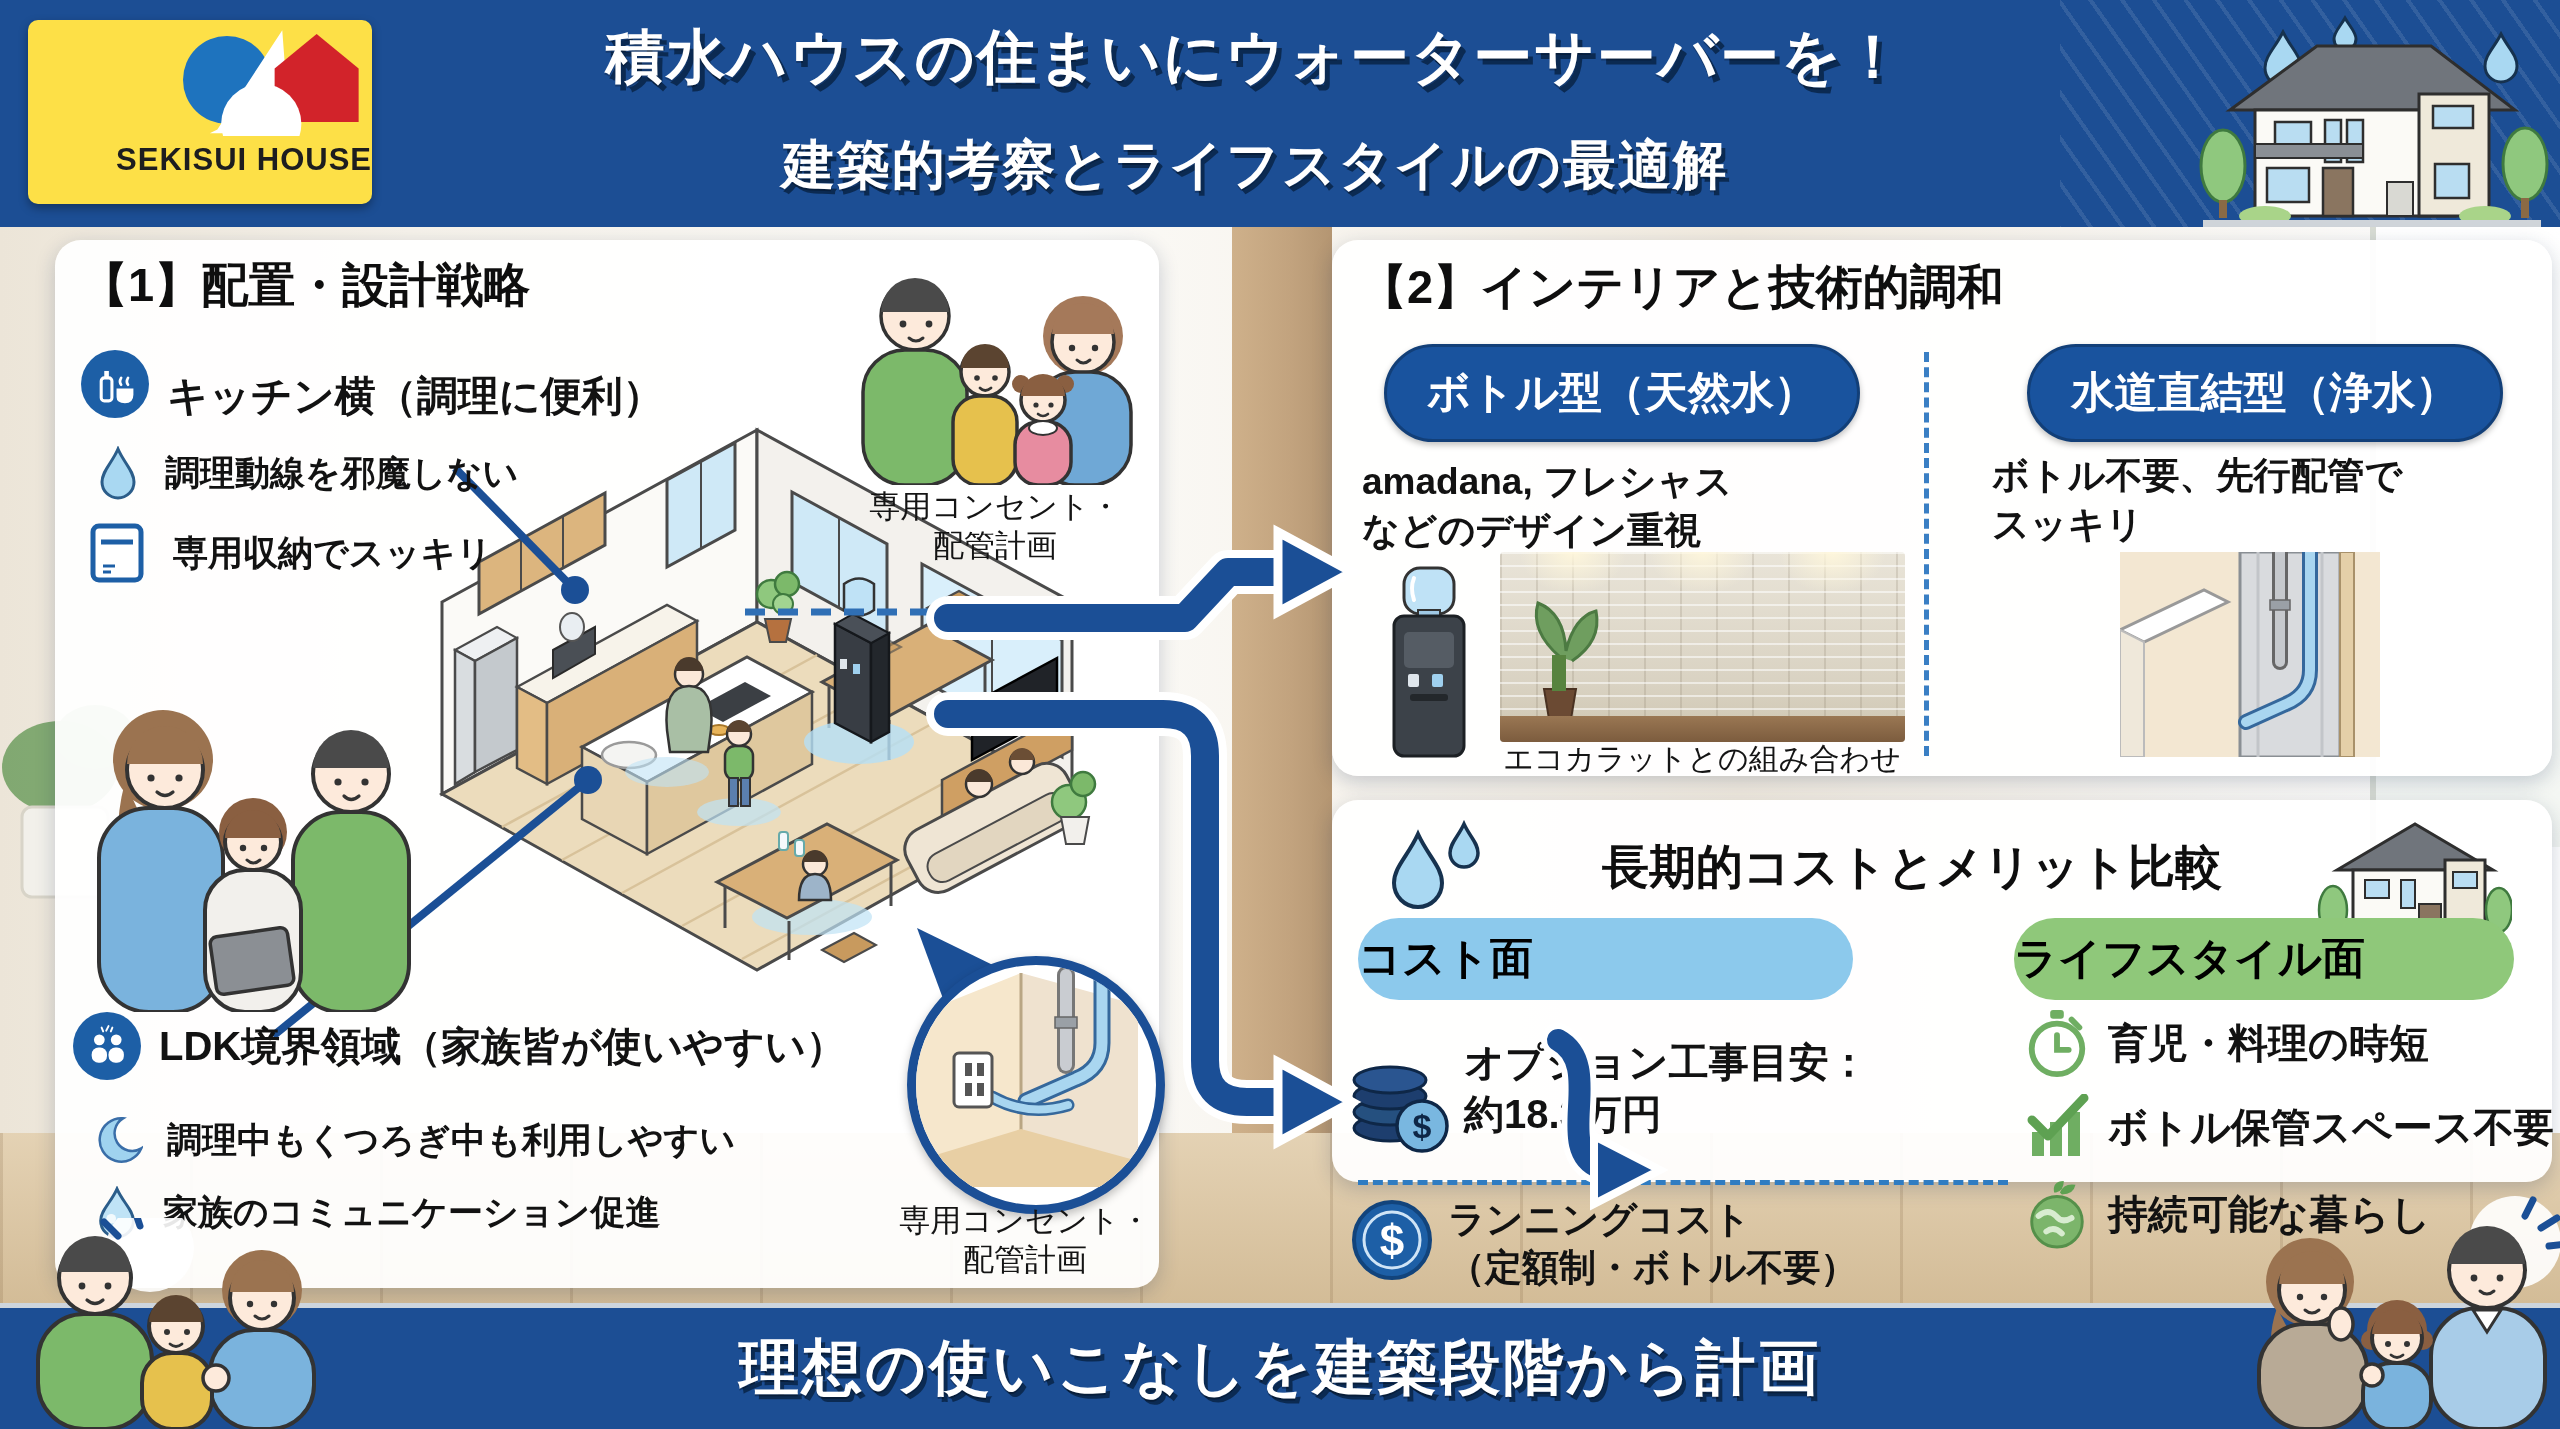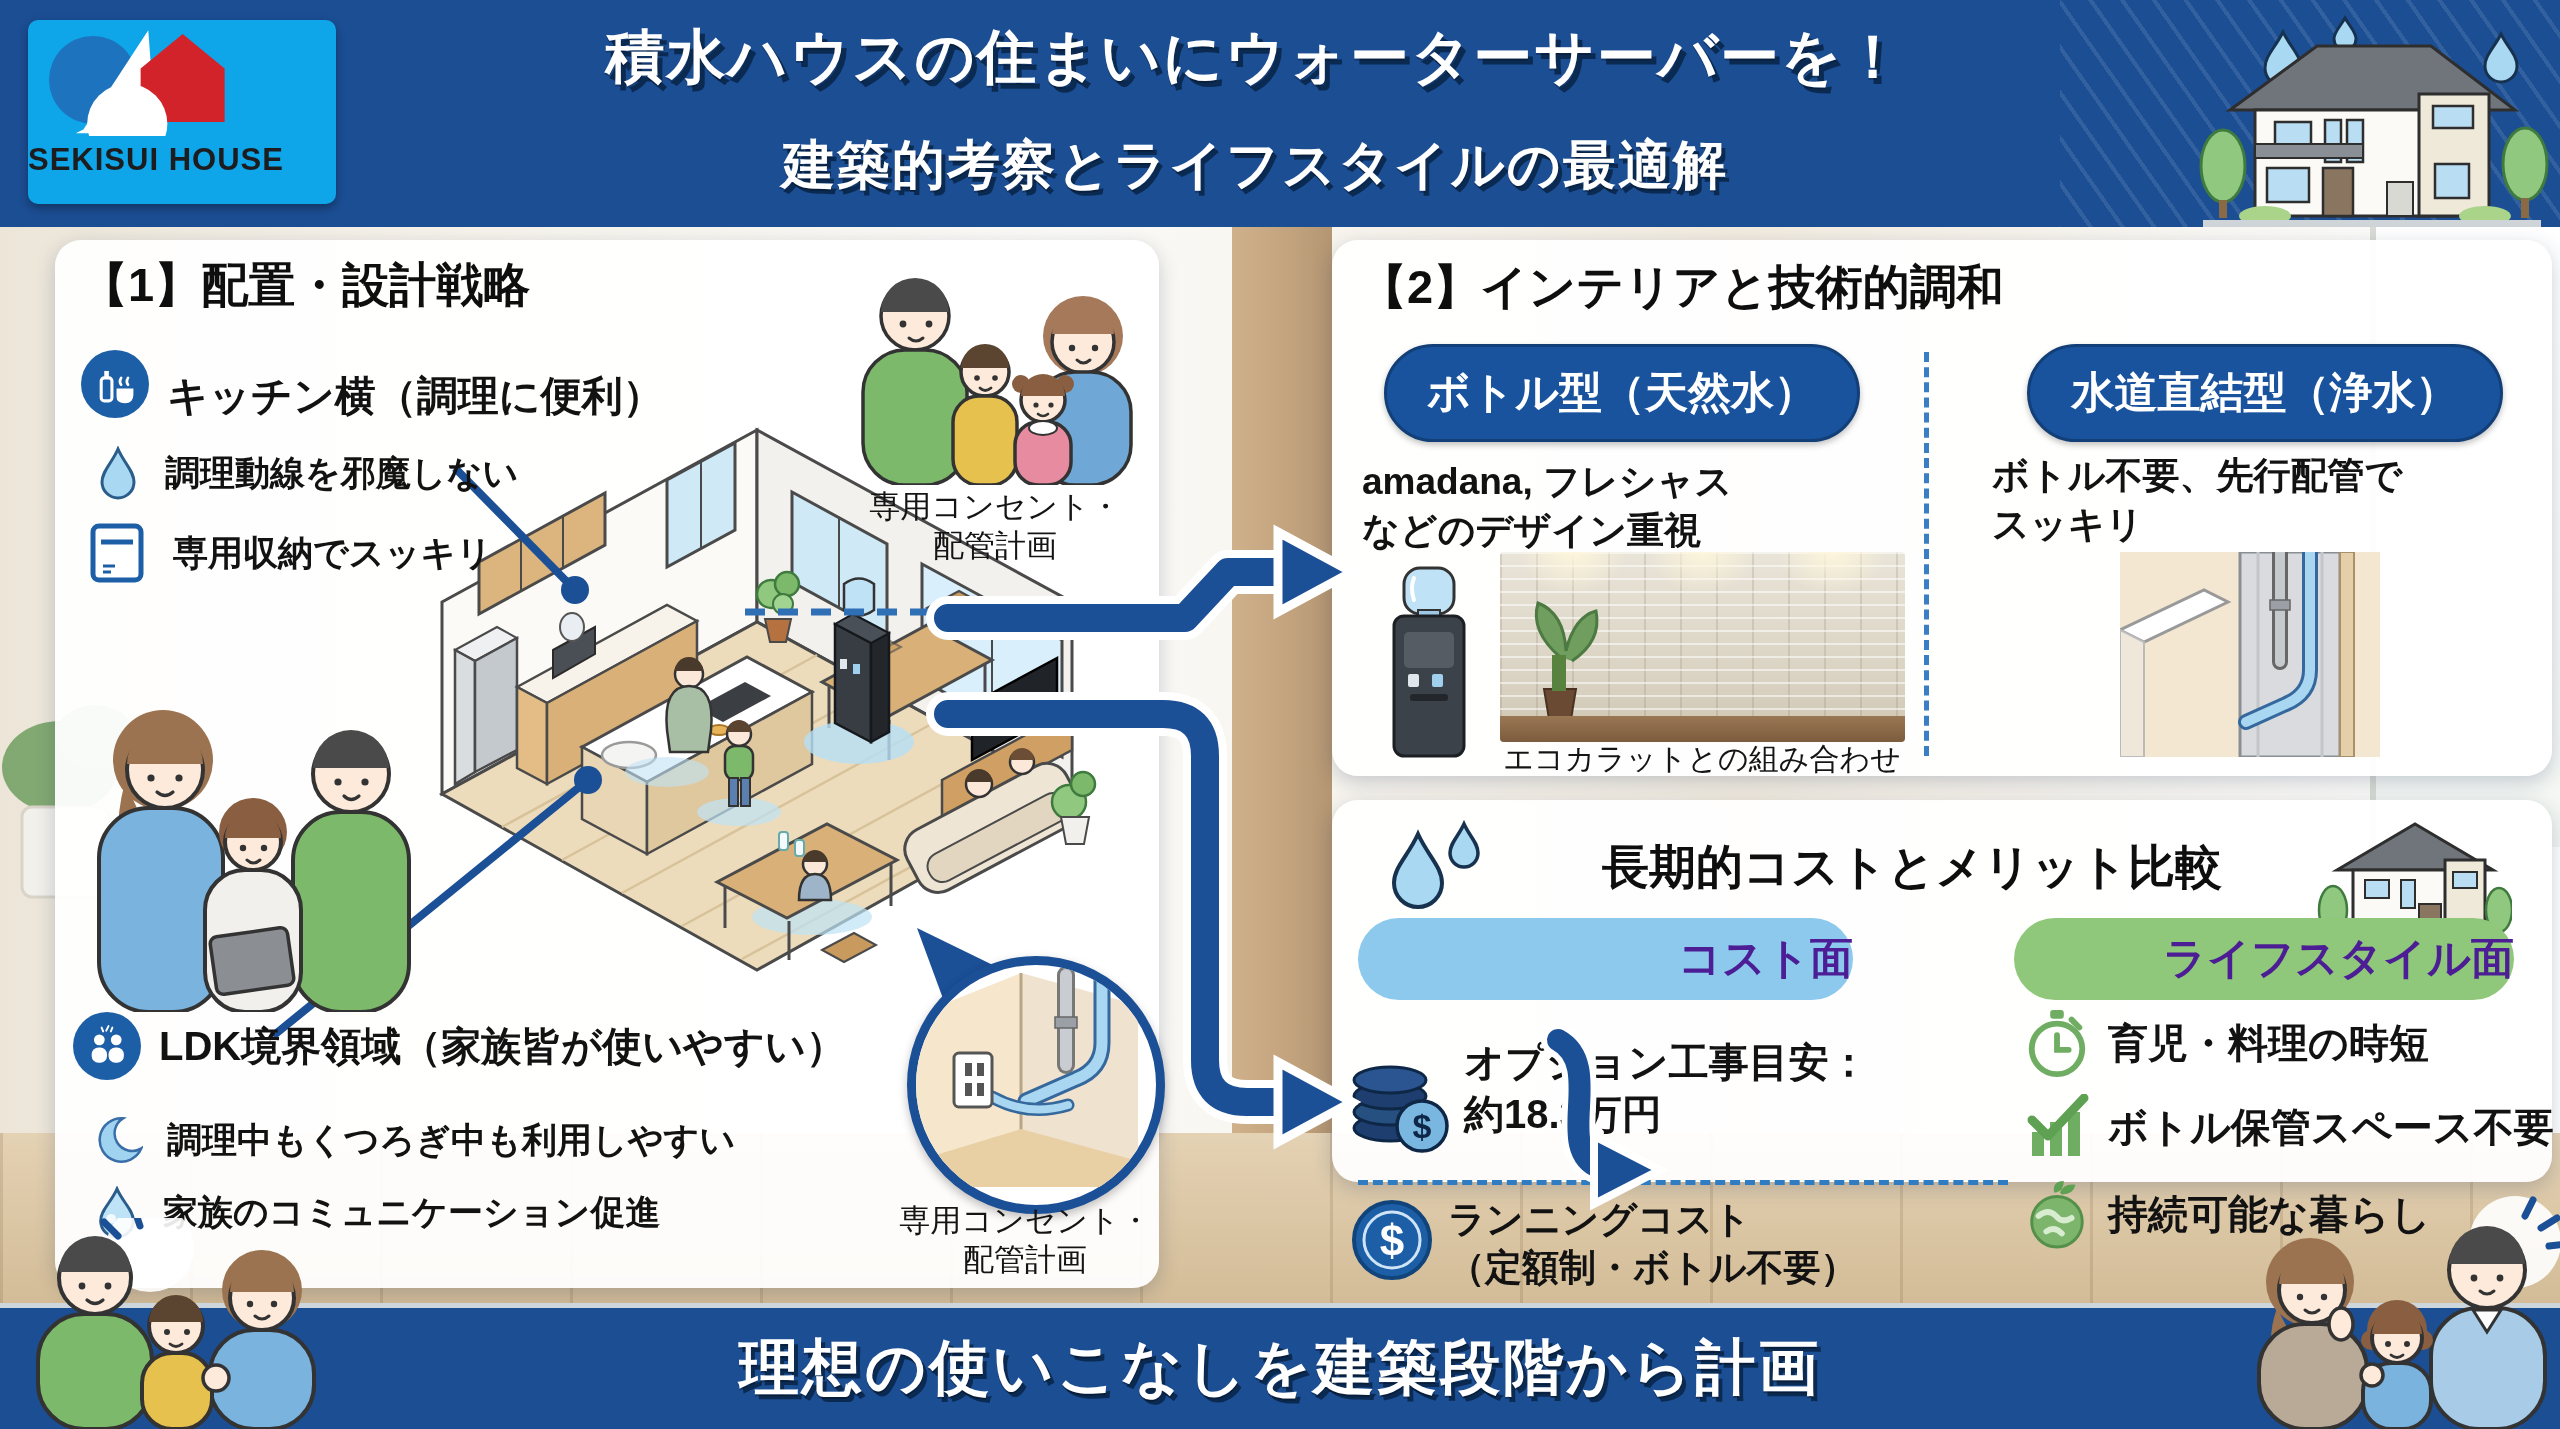--- a/index.html
+++ b/index.html
@@ -3,22 +3,22 @@
 <meta charset="utf-8">
 <style>
   html,body{margin:0;padding:0;background:#0b1e3a;}
   .stage{position:relative;width:2560px;height:1429px;background:#1c4e94;overflow:hidden;
          font-family:"Liberation Sans",sans-serif;color:#111;}
   .abs{position:absolute;}
   svg{display:block;}
 
   
   .stripes{background:repeating-linear-gradient(55deg, rgba(255,255,255,.10) 0 4px, transparent 4px 26px);}
-  .logo-box{left:28px;top:20px;width:308px;height:184px;background:#0ea5e9;border-radius:10px;
-            box-shadow:0 4px 10px rgba(0,0,0,.35);display:flex;flex-direction:column;align-items:flex-start;}
+  .logo-box{left:28px;top:20px;width:344px;height:184px;background:#fde047;border-radius:10px;
+            box-shadow:0 4px 10px rgba(0,0,0,.35);display:flex;flex-direction:column;align-items:flex-end;}
   .logo-text{font-size:31px;font-weight:800;color:#1d1d1f;letter-spacing:1px;margin-top:6px;}
   .title-wrap{left:350px;top:0;width:1810px;height:230px;text-align:center;color:#fff;}
   .title1{position:absolute;left:0;right:0;top:18px;font-size:59px;font-weight:800;letter-spacing:2px;
           text-shadow:0 2px 0 rgba(0,0,0,.25),5px 6px 0 #0b2a52;white-space:nowrap;}
   .title2{position:absolute;left:0;right:0;top:130px;font-size:53px;font-weight:800;letter-spacing:2px;
           text-shadow:0 2px 0 rgba(0,0,0,.25),4px 5px 0 #0b2a52;white-space:nowrap;}
 
   
   .photo{left:0;top:227px;width:2560px;height:1076px;
     background:linear-gradient(90deg,#ece5d8 0%,#f6f2ea 16%,#fbfaf7 42%,#f2ebdf 68%,#f9f7f3 86%,#ffffff 100%);}
@@ -36,21 +36,21 @@
   .p1{left:55px;top:240px;width:1080px;height:1048px;}
   .p2{left:1332px;top:240px;width:1196px;height:536px;}
   .p3{left:1332px;top:800px;width:1196px;height:382px;}
   .panel-title{font-weight:800;color:#0e0e0e;}
 
   .bullet-text{font-weight:800;color:#121212;white-space:nowrap;}
   .icon-circle{border-radius:50%;background:#1d5fa6;display:flex;align-items:center;justify-content:center;}
 
   .pill-navy{background:#19539e;border:3px solid #123f78;border-radius:52px;color:#fff;font-weight:800;
              display:flex;align-items:center;justify-content:center;box-shadow:0 3px 6px rgba(0,0,0,.25);}
-  .pill-soft{border-radius:46px;font-weight:800;color:#4c1d95;display:flex;align-items:center;justify-content:flex-end;}
+  .pill-soft{border-radius:46px;font-weight:800;color:#000000;display:flex;align-items:center;justify-content:flex-start;}
 
   .dashed-v{border-left:5px dashed #3a7fc4;}
   .dashed-h{border-top:5px dashed #2f7cc2;}
 
   .caption{font-weight:400;color:#141414;text-align:center;line-height:1.25;}
 
   
   .eco{left:168px;top:312px;width:405px;height:190px;border-radius:4px;overflow:hidden;
     background:
       radial-gradient(ellipse 90px 70px at 18% 0%, rgba(255,247,220,.95), transparent 60%),

